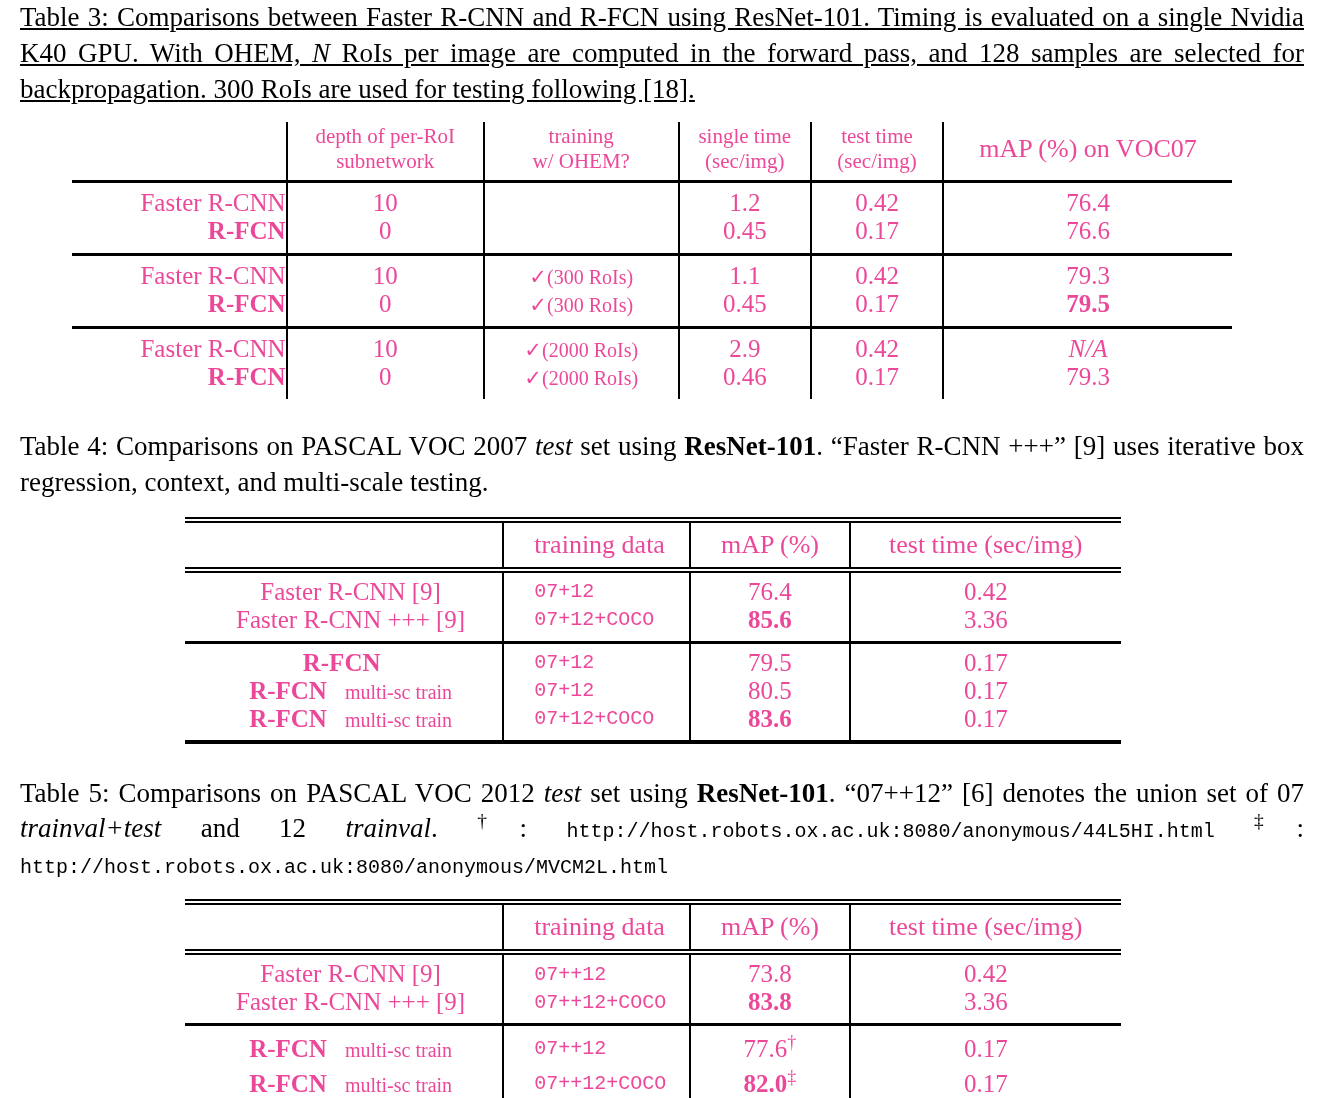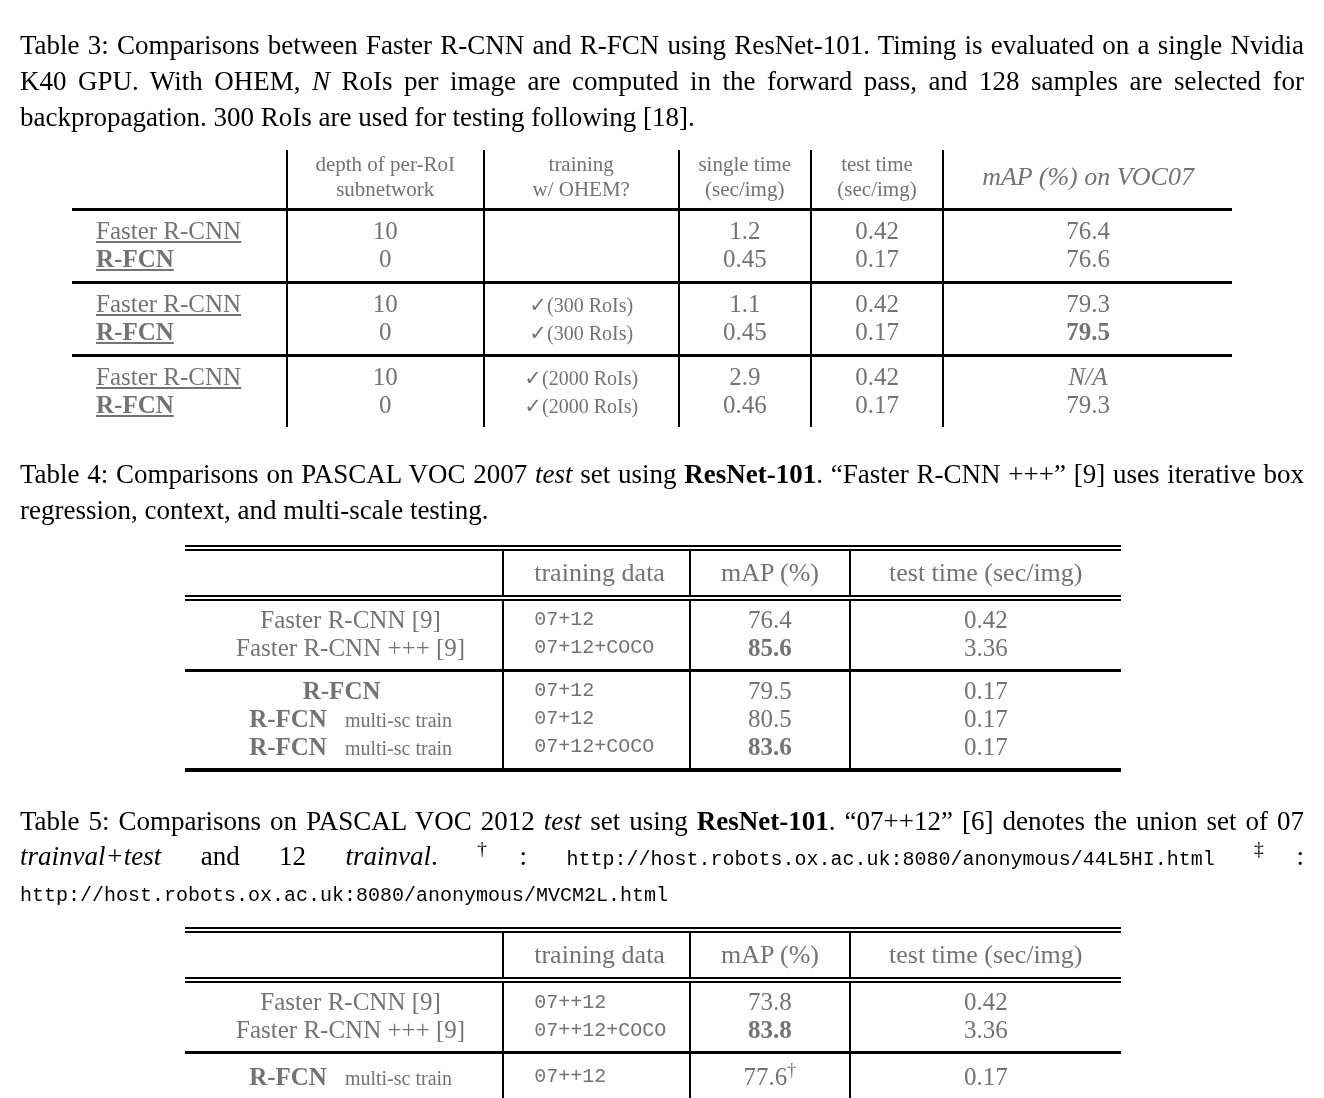--- a/index.html
+++ b/index.html
@@ -6,42 +6,42 @@
   body{
     width:1324px;height:1098px;
     background:#ffffff;color:#000000;
     font-family:"Liberation Serif", "DejaVu Serif", serif;
     overflow:hidden;
   }
   .cap{
     font-size:27px;line-height:1.33;text-align:justify;
     margin:0 20px;color:#000;
   }
-  .cap.first{padding-top:28px;}
+  .cap.first{padding-top:0;text-decoration:underline;}
   .it{font-style:italic;}
   .bf{font-weight:bold;margin-top:35px;}
   .tt{font-family:"Liberation Mono","DejaVu Sans Mono",monospace;font-size:20px;}
   .sup{vertical-align:super;font-size:0.72em;line-height:0;}
 
-  table{border-collapse:collapse;table-layout:fixed;font-size:25px;color:#737373;}
+  table{border-collapse:collapse;table-layout:fixed;font-size:25px;color:#ec4899;}
   th{font-weight:normal;}
   th,td{padding:0;vertical-align:middle;overflow:hidden;white-space:nowrap;}
 
   
   .t3{margin:14px 0 0 72px;width:1160px;}
   .t3 col.c1{width:18.5%}.t3 col.c2{width:17%}.t3 col.c3{width:16.8%}
   .t3 col.c4{width:11.4%}.t3 col.c5{width:11.4%}.t3 col.c6{width:24.9%}
   .t3 th:not(:first-child),.t3 td:not(:first-child){border-left:2px solid #000;}
   .t3 thead{border-bottom:3px solid #000;}
   .t3 thead th{height:54px;vertical-align:middle;padding-bottom:4px;}
   .hdr2 span{display:block;font-size:21px;line-height:1.18;text-align:center;}
-  .t3 .maphdr{font-size:26px;text-align:center;font-style:italic;}
+  .t3 .maphdr{font-size:26px;text-align:center;}
   .t3 tbody.sep{border-top:3px solid #000;}
   .t3 td{height:28px;text-align:center;}
-  .t3 td.lbl{text-align:left;padding-left:24px;text-decoration:underline;}
+  .t3 td.lbl{text-align:right;padding-left:24px;}
   .t3 tbody tr:first-child td{padding-top:6px;}
   .t3 tbody tr:last-child td{padding-bottom:8px;}
   .check{font-family:"DejaVu Sans",sans-serif;font-size:21px;}
   .rois{font-size:20px;}
 
   
   .t45{margin-left:185px;width:936px;border-top:6px double #000;border-bottom:4px solid #000;}
   .t45 col.c1{width:34%}.t45 col.c2{width:20%}.t45 col.c3{width:17%}.t45 col.c4{width:29%}
   .t45 th:not(:first-child),.t45 td:not(:first-child){border-left:2px solid #000;}
   .t45 thead{border-bottom:6px double #000;}

